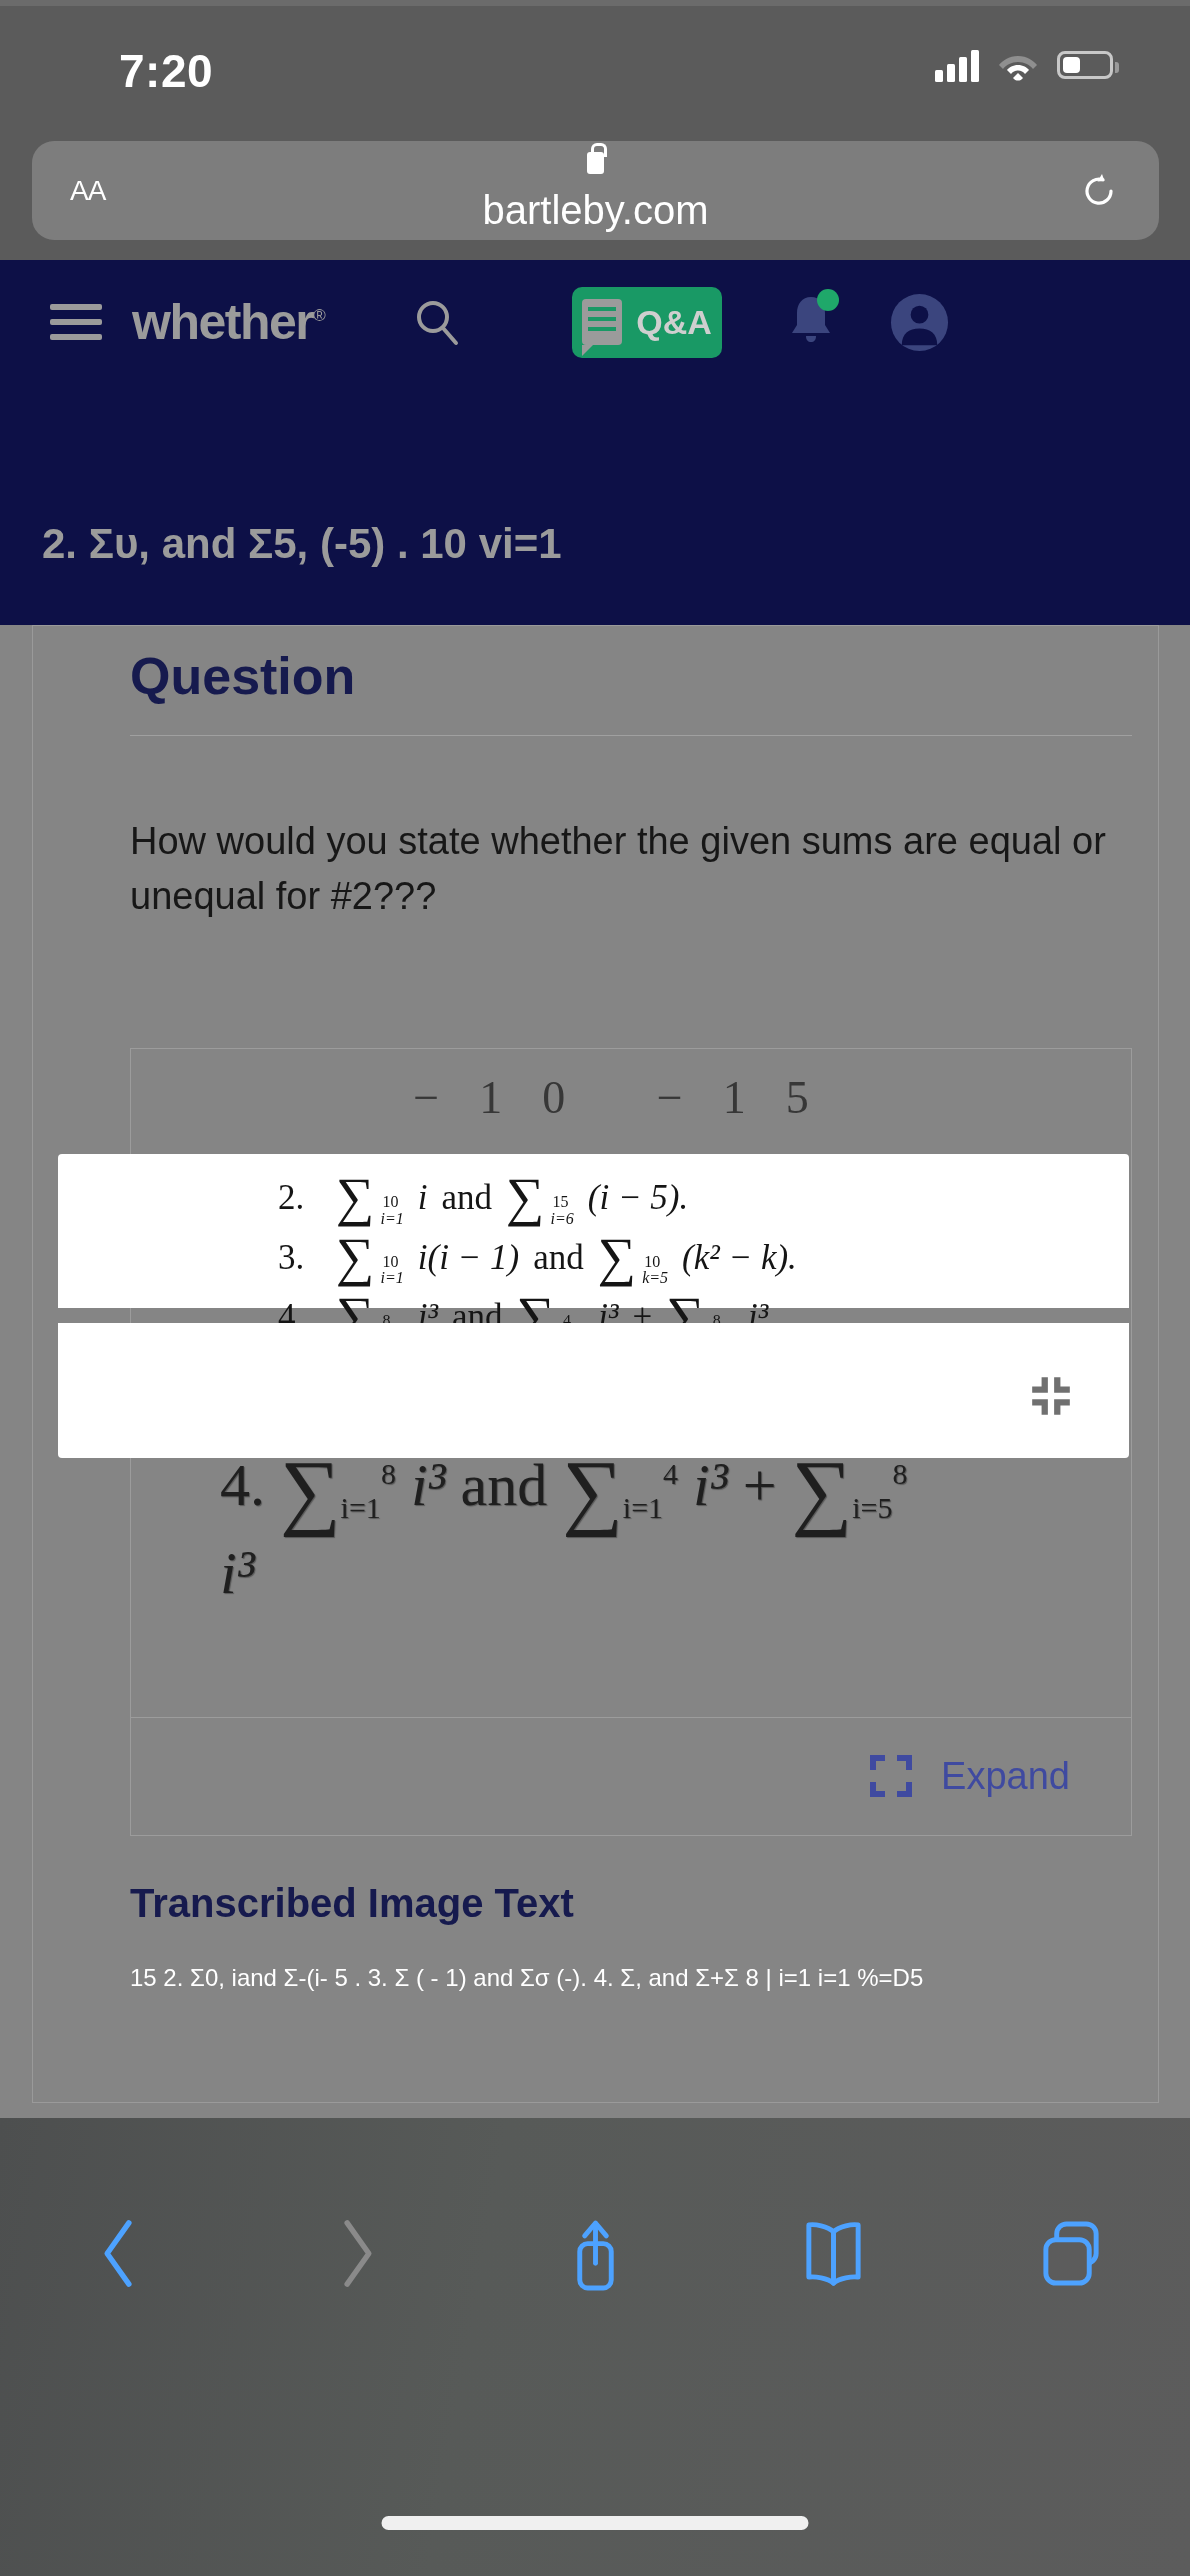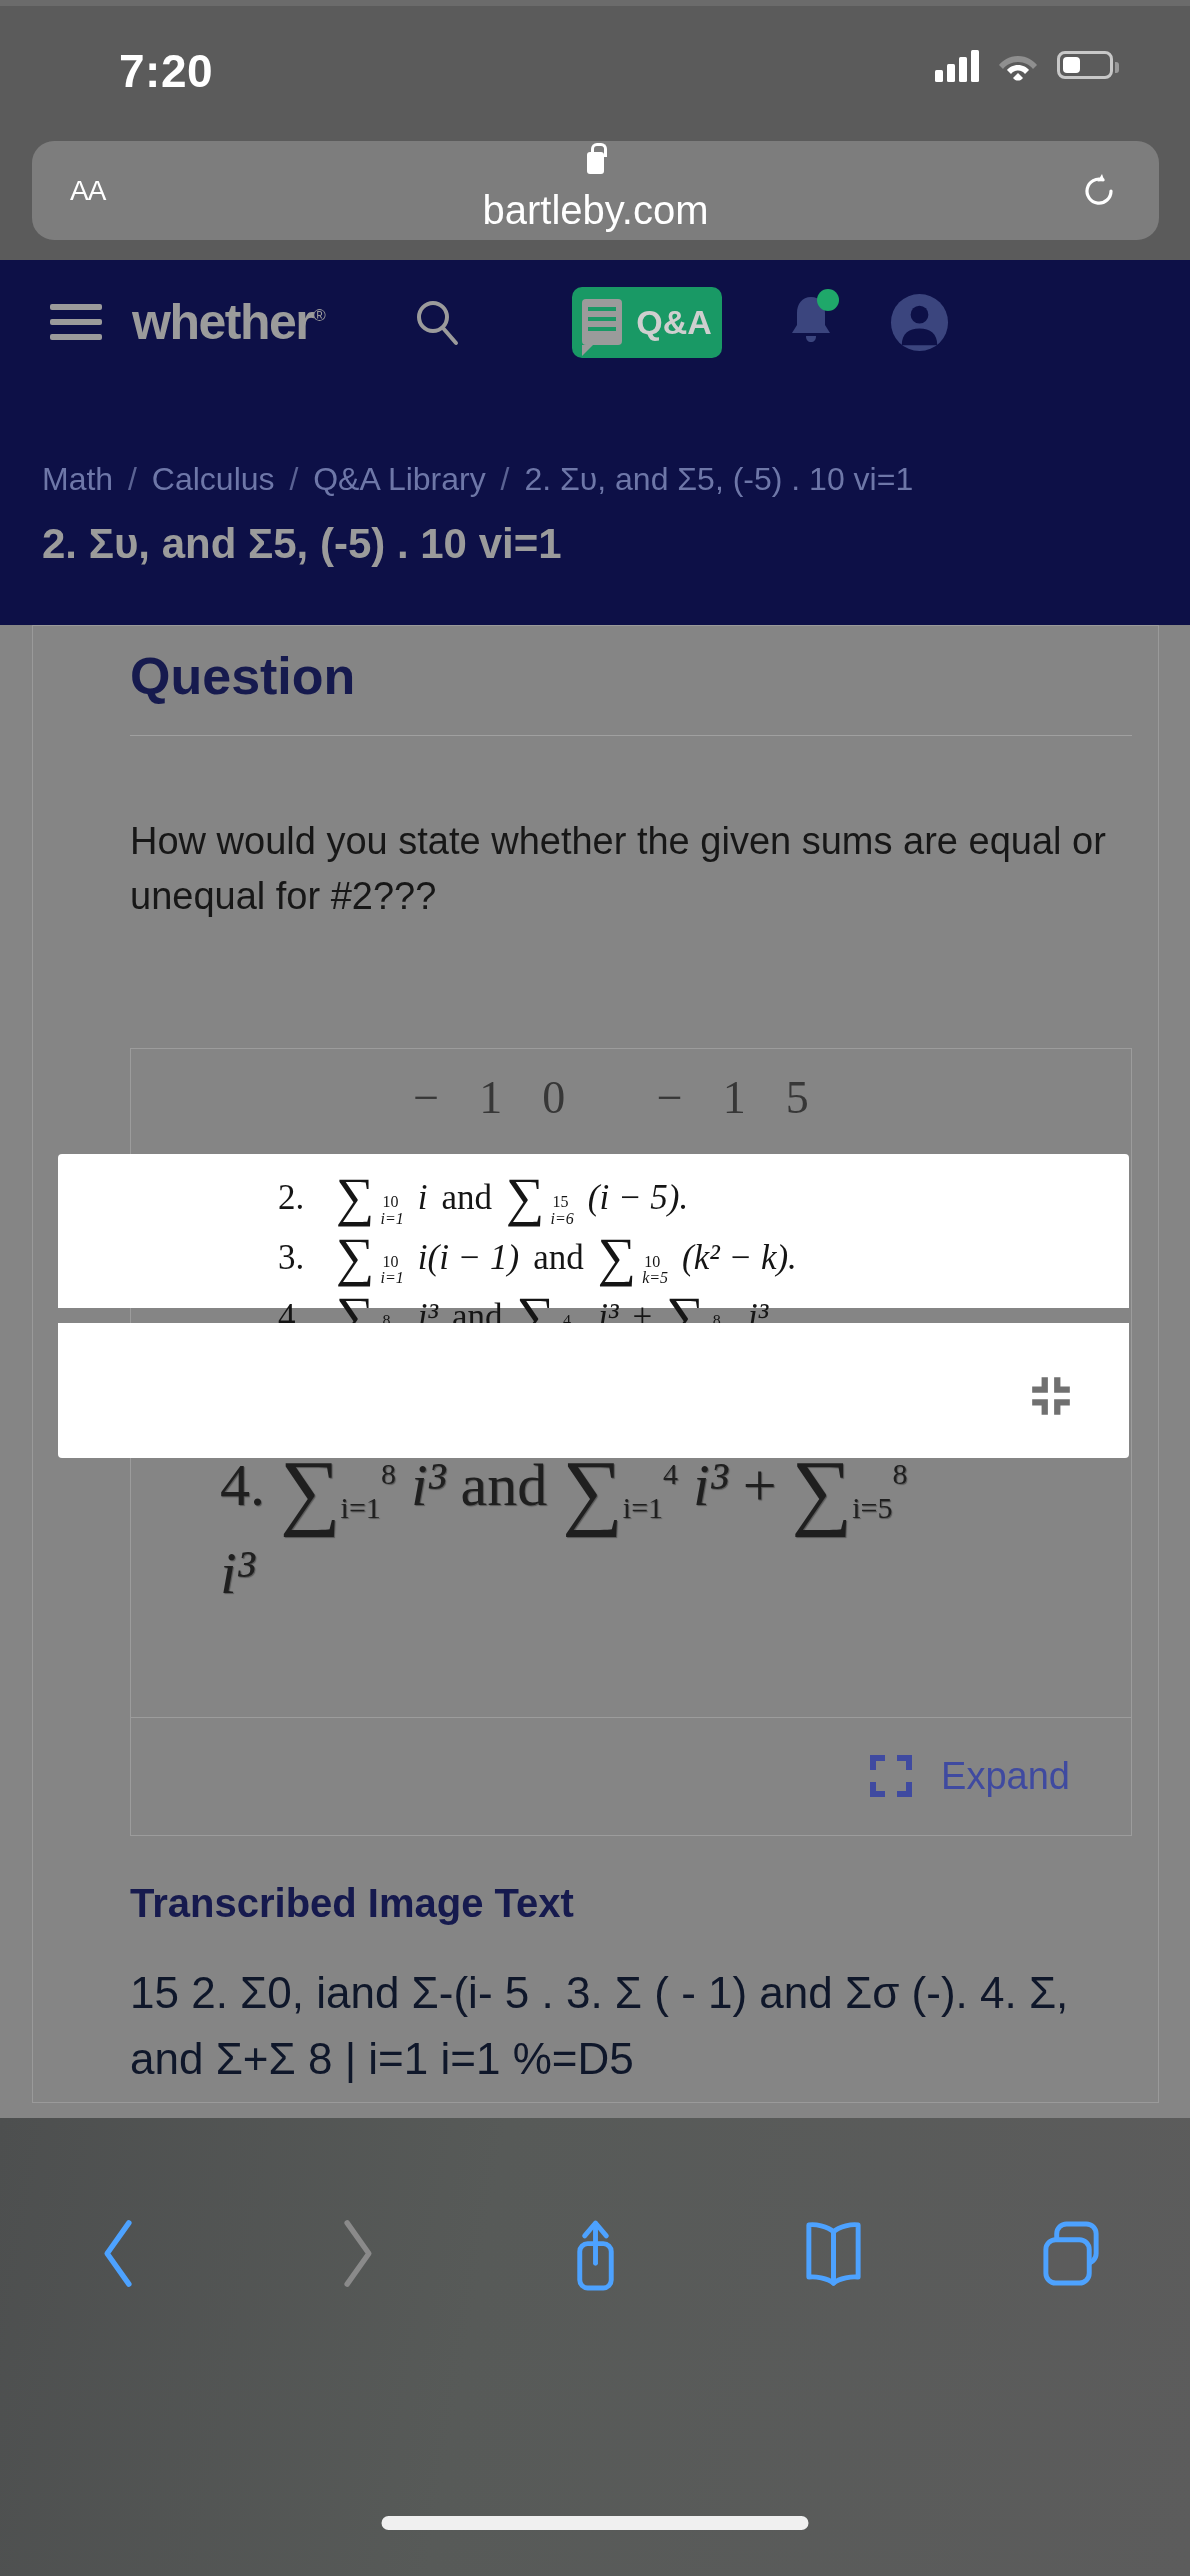--- a/index.html
+++ b/index.html
@@ -183,21 +183,21 @@
     color:#3f4aa0; font-size:38px;
   }
 
   
   .trans-head {
     position:absolute; left:97px; top:1255px;
     font-size:40px; font-weight:700; color:#161a4e;
   }
   .trans-body {
     position:absolute; left:97px; top:1334px; width:1012px;
-    font-size:44px; line-height:1.5; color:#0f172a;
+    font-size:24px; line-height:1.5; color:#ffffff;
   }
 
   
   .tutor-fab {
     position:absolute; right:58px; top:2143px;
     width:164px; height:164px; border-radius:50%;
     background:#2e4691;
     display:flex; align-items:center; justify-content:center;
   }
 
@@ -316,29 +316,20 @@
       <span class="bell-dot"></span>
     </div>
     <svg class="avatar-icon" width="61" height="61" viewBox="0 0 62 62">
       <circle cx="31" cy="31" r="29" fill="#3b457e"></circle>
       <circle cx="31" cy="23" r="9" fill="#0d1047"></circle>
       <path d="M13 54 C13 42 20 37 31 37 C42 37 49 42 49 54 Z" fill="#0d1047"></path>
     </svg>
   </div>
 
   <div class="bb-crumbarea">
-    <div class="breadcrumb">
-      <span>Math</span>
-      <span class="sep">/</span>
-      <span>Calculus</span>
-      <span class="sep">/</span>
-      <span>Q&amp;A Library</span>
-      <span class="sep">/</span>
-      <span>2. Συ, and Σ5, (-5) . 10 vi=1</span>
-    </div>
     <div class="page-title">2. Συ, and Σ5, (-5) . 10 vi=1</div>
   </div>
 
   <div class="page-body">
     <div class="content-card">
 
       <div class="q-heading">Question</div>
       <div class="q-divider"></div>
       <div class="q-text">How would you state whether the given sums are equal or unequal for #2???</div>
 

